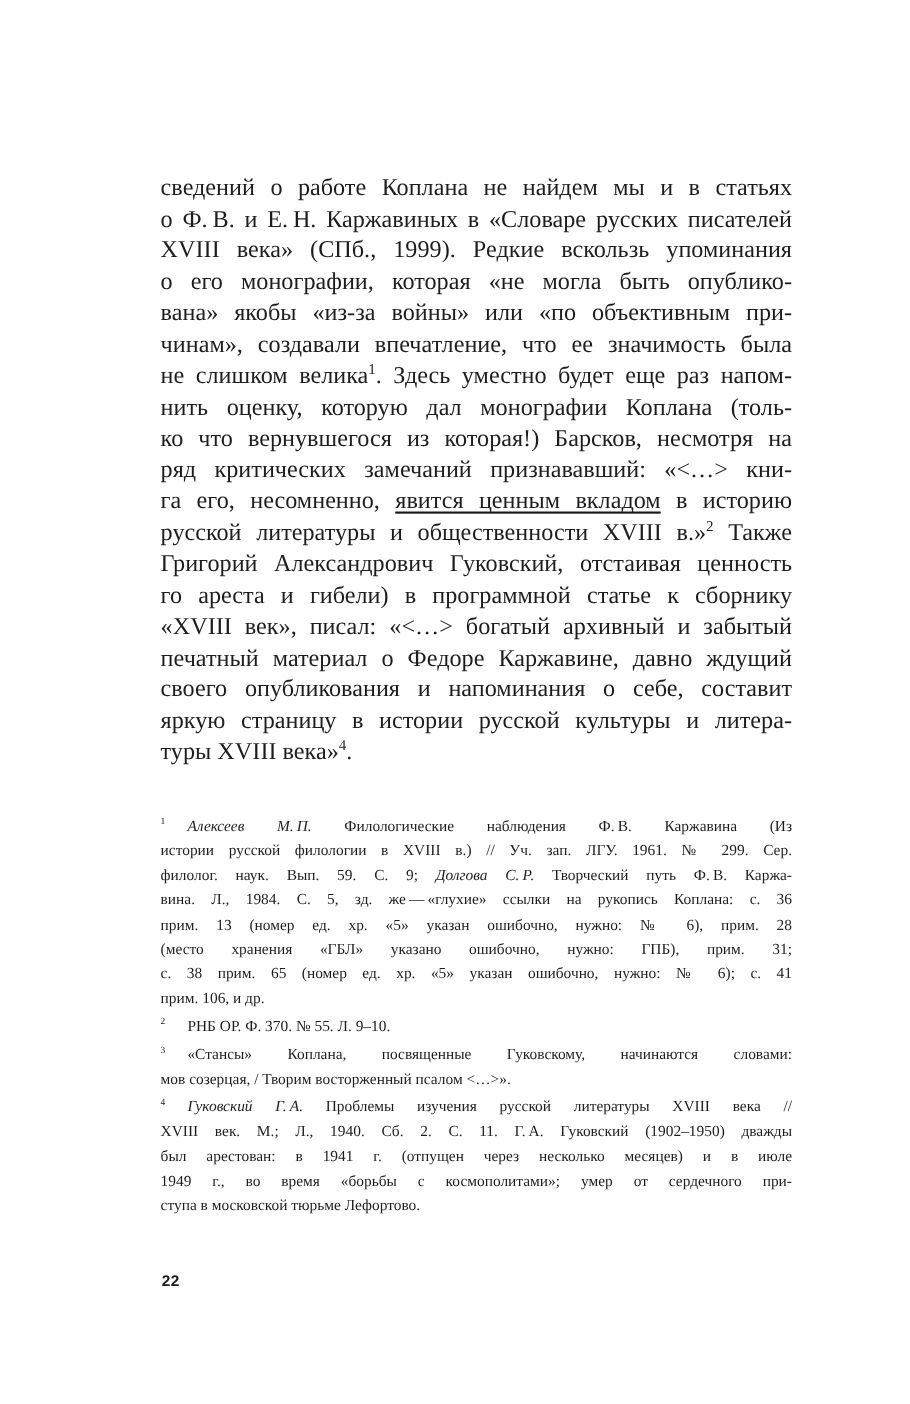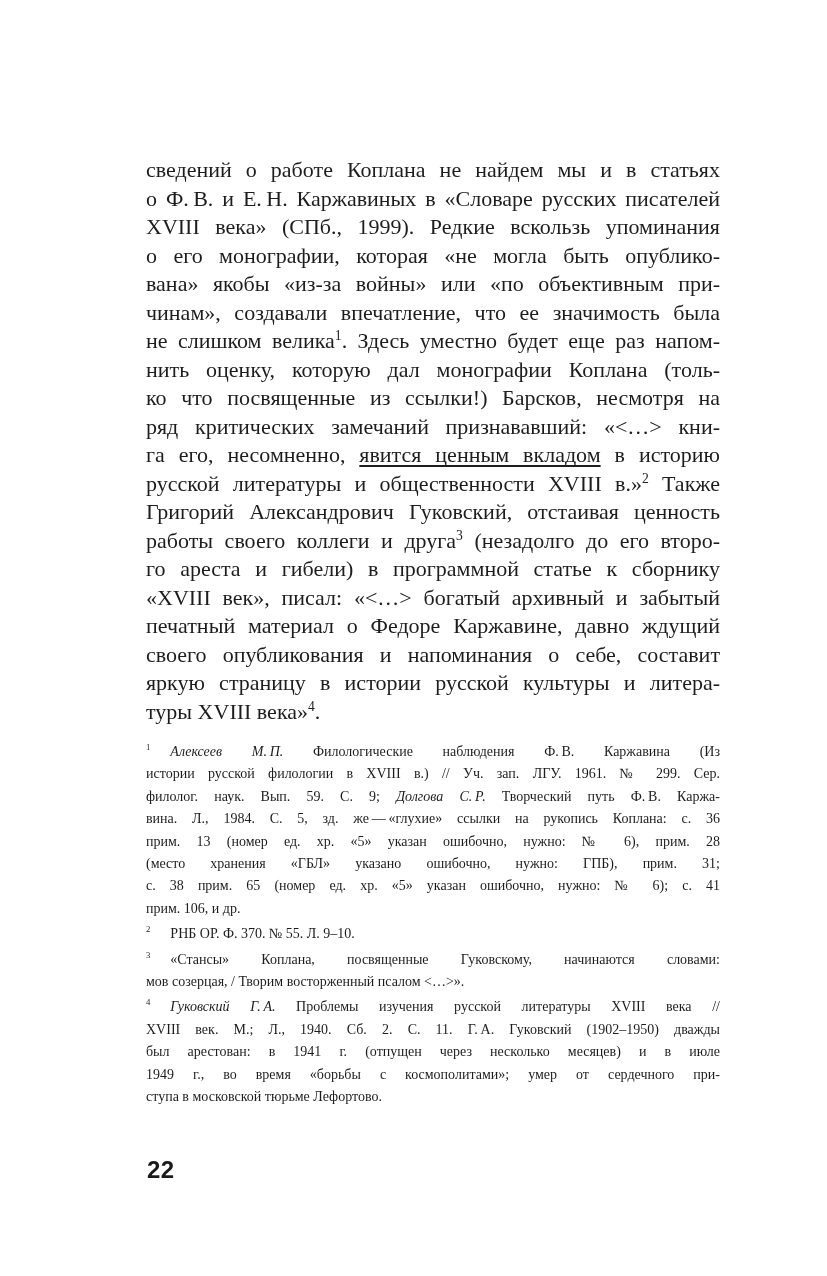--- a/index.html
+++ b/index.html
@@ -57,46 +57,45 @@
     line-height: 22.4px;
   }
   .footnote + .footnote { margin-top: 3px; }
   .fn-marker { font-size: 0.66em; }
   .fn-gap { display: inline-block; width: 20px; }
   .page-number {
     position: absolute;
     left: 147px;
     top: 1156px;
     font-family: "Liberation Sans", sans-serif;
-    font-size: 24px;
+    font-size: 14px;
     font-weight: bold;
     letter-spacing: 0.5px;
     color: #1a1a1a;
   }
 </style>
 </head>
 <body>
 
 <div class="page">
 
   <div class="body-text">
       <div class="tl">сведений о работе Коплана не найдем мы и в статьях</div>
       <div class="tl">о Ф. В. и Е. Н. Каржавиных в «Словаре русских писателей</div>
       <div class="tl">XVIII века» (СПб., 1999). Редкие вскользь упоминания</div>
       <div class="tl">о его монографии, которая «не могла быть опублико-</div>
       <div class="tl">вана» якобы «из-за войны» или «по объективным при-</div>
       <div class="tl">чинам», создавали впечатление, что ее значимость была</div>
       <div class="tl">не слишком велика<sup>1</sup>. Здесь уместно будет еще раз напом-</div>
       <div class="tl">нить оценку, которую дал монографии Коплана (толь-</div>
-      <div class="tl">ко что посвященные из ссылки!) Барсков, несмотря на</div>
+      <div class="tl">ко что вернувшегося из которая!) Барсков, несмотря на</div>
       <div class="tl">ряд критических замечаний признававший: «&lt;…&gt; кни-</div>
       <div class="tl">га его, несомненно, <u>явится ценным вкладом</u> в историю</div>
       <div class="tl">русской литературы и общественности XVIII в.»<sup>2</sup> Также</div>
       <div class="tl">Григорий Александрович Гуковский, отстаивая ценность</div>
-      <div class="tl">работы своего коллеги и друга<sup>3</sup> (незадолго до его второ-</div>
       <div class="tl">го ареста и гибели) в программной статье к сборнику</div>
       <div class="tl">«XVIII век», писал: «&lt;…&gt; богатый архивный и забытый</div>
       <div class="tl">печатный материал о Федоре Каржавине, давно ждущий</div>
       <div class="tl">своего опубликования и напоминания о себе, составит</div>
       <div class="tl">яркую страницу в истории русской культуры и литера-</div>
       <div class="tl tl-last">туры XVIII века»<sup>4</sup>.</div>
     </div>
 
   <div class="footnotes">
       <div class="footnote">

